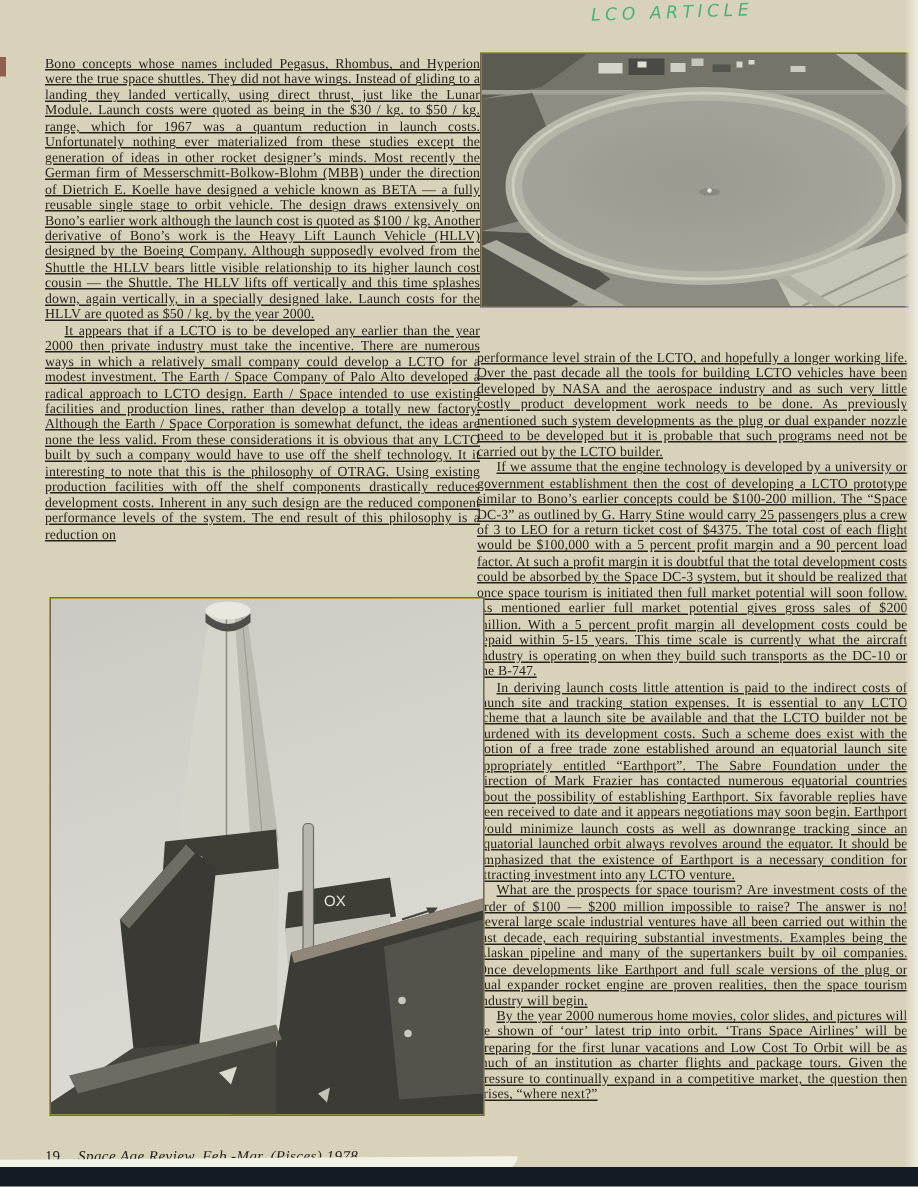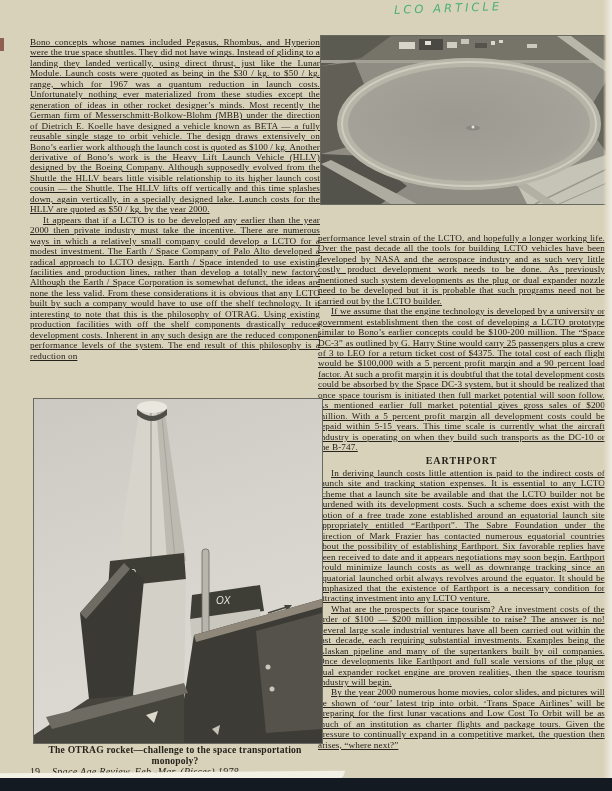--- a/index.html
+++ b/index.html
@@ -29,21 +29,21 @@
   .footer{position:absolute;left:30px;top:766px;font-size:10px;white-space:nowrap;}
   .footer .journal{font-style:italic;margin-left:12px;letter-spacing:.3px;}
   
   .handwriting{
     position:absolute;left:394px;top:1px;
     font-family:"DejaVu Sans",sans-serif;font-style:italic;
     font-size:11.5px;letter-spacing:3px;color:#3cae6d;
     transform:rotate(-2deg);opacity:.9;white-space:nowrap;
   }
   
-  .photo{position:absolute;border:1px solid #6a695f;background:#eab308;font-style:italic;}
+  .photo{position:absolute;border:1px solid #6a695f;background:#eab308;}
   #lake-photo{left:320px;top:35px;width:288px;height:168px;}
   #rocket-photo{left:33px;top:398px;width:288px;height:344px;}
   .photo svg{display:block;width:100%;height:100%;}
   
   .right-edge{position:absolute;right:0;top:0;width:9px;height:779px;
     background:linear-gradient(to left,#f0ede1,#e1dbc7 60%,rgba(225,219,199,0));}
   .bottom-edge{position:absolute;left:0;bottom:0;width:612px;height:13px;background:#141a21;}
   .page-curl{position:absolute;left:0;bottom:10px;width:345px;height:9px;
     background:#f3f0e5;border-radius:0 0 12px 2px;transform:rotate(-.4deg);}
   .margin-mark{position:absolute;left:0;top:38px;width:4px;height:13px;background:#7c4434;opacity:.8;}
@@ -102,21 +102,20 @@
 
       <ellipse cx="152" cy="92" rx="7" ry="2.5" fill="#8a8880"></ellipse>
       <circle cx="152" cy="91" r="1.5" fill="#e6e4d8"></circle>
     </svg>
   </div>
 
 
   <div class="col" id="right-col">
     <p>performance level strain of the LCTO, and hopefully a longer working life. Over the past decade all the tools for building LCTO vehicles have been developed by NASA and the aerospace industry and as such very little costly product development work needs to be done. As previously mentioned such system developments as the plug or dual expander nozzle need to be developed but it is probable that such programs need not be carried out by the LCTO builder.</p>
     <p class="indent">If we assume that the engine technology is developed by a university or government establishment then the cost of developing a LCTO prototype similar to Bono’s earlier concepts could be $100-200 million. The “Space DC-3” as outlined by G. Harry Stine would carry 25 passengers plus a crew of 3 to LEO for a return ticket cost of $4375. The total cost of each flight would be $100,000 with a 5 percent profit margin and a 90 percent load factor. At such a profit margin it is doubtful that the total development costs could be absorbed by the Space DC-3 system, but it should be realized that once space tourism is initiated then full market potential will soon follow. As mentioned earlier full market potential gives gross sales of $200 million. With a 5 percent profit margin all development costs could be repaid within 5-15 years. This time scale is currently what the aircraft industry is operating on when they build such transports as the DC-10 or the B-747.</p>
-    <span class="section-heading">EARTHPORT</span>
     <p class="indent">In deriving launch costs little attention is paid to the indirect costs of launch site and tracking station expenses. It is essential to any LCTO scheme that a launch site be available and that the LCTO builder not be burdened with its development costs. Such a scheme does exist with the notion of a free trade zone established around an equatorial launch site appropriately entitled “Earthport”. The Sabre Foundation under the direction of Mark Frazier has contacted numerous equatorial countries about the possibility of establishing Earthport. Six favorable replies have been received to date and it appears negotiations may soon begin. Earthport would minimize launch costs as well as downrange tracking since an equatorial launched orbit always revolves around the equator. It should be emphasized that the existence of Earthport is a necessary condition for attracting investment into any LCTO venture.</p>
     <p class="indent">What are the prospects for space tourism? Are investment costs of the order of $100 — $200 million impossible to raise? The answer is no! Several large scale industrial ventures have all been carried out within the last decade, each requiring substantial investments. Examples being the Alaskan pipeline and many of the supertankers built by oil companies. Once developments like Earthport and full scale versions of the plug or dual expander rocket engine are proven realities, then the space tourism industry will begin.</p>
     <p class="indent">By the year 2000 numerous home movies, color slides, and pictures will be shown of ‘our’ latest trip into orbit. ‘Trans Space Airlines’ will be preparing for the first lunar vacations and Low Cost To Orbit will be as much of an institution as charter flights and package tours. Given the pressure to continually expand in a competitive market, the question then arises, “where next?”</p>
   </div>
 
   <div class="photo" id="rocket-photo">
     <svg viewBox="0 0 288 344" preserveAspectRatio="none">
       <defs>
         <linearGradient id="skyg" x1="0" y1="0" x2="0.3" y2="1">
           <stop offset="0%" stop-color="#cbc9c1"></stop>
@@ -180,21 +179,20 @@
       <circle cx="234" cy="268" r="2.5" fill="#c9c7bb"></circle>
       <circle cx="238" cy="290" r="2.5" fill="#c9c7bb"></circle>
 
       <polygon points="0,336 54,300 150,292 150,344 0,344" fill="#45443d"></polygon>
       <polygon points="12,318 150,284 154,294 18,330" fill="#6e6c62"></polygon>
       <polygon points="112,316 124,312 120,324" fill="#dcdacd"></polygon>
       <polygon points="178,330 186,326 184,336" fill="#c6c4b8"></polygon>
     </svg>
   </div>
 
-  <div class="caption" id="rocket-caption">The OTRAG rocket—challenge to the space transportation monopoly?</div>
 
   <div class="footer">
     <span>19</span><span class="journal">Space Age Review, Feb.-Mar. (Pisces) 1978</span>
   </div>
 
   <div class="right-edge"></div>
   <div class="page-curl"></div>
   <div class="bottom-edge"></div>
 
 </div>

